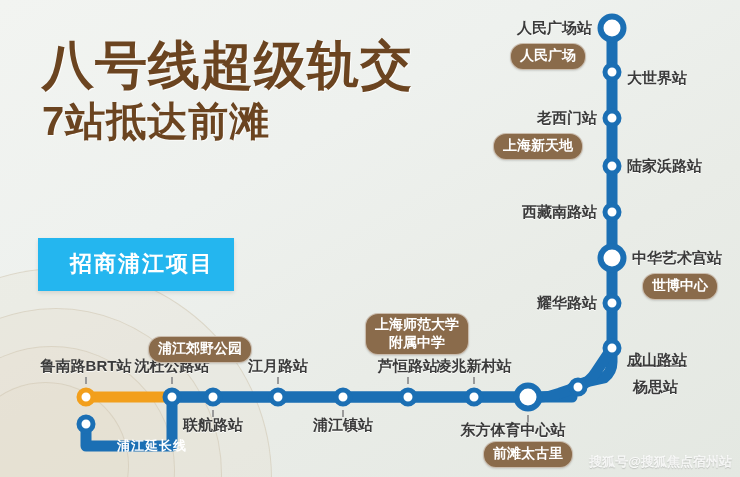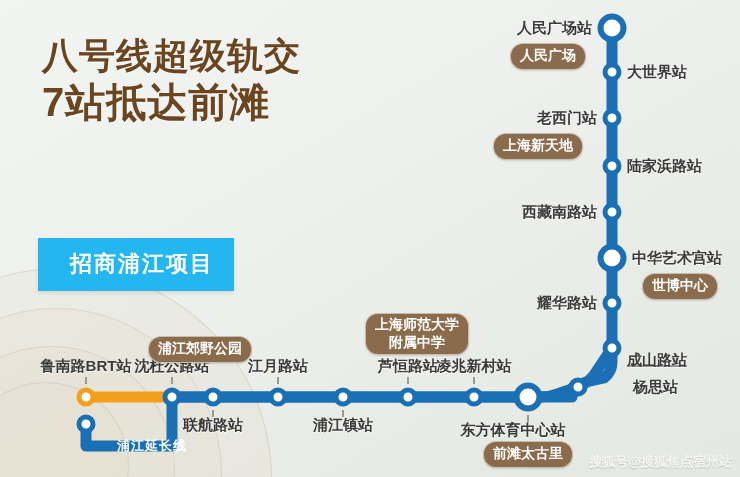--- a/index.html
+++ b/index.html
@@ -26,21 +26,21 @@
 
   
   #headline {
     position:absolute; left:42px; top:34px;
     color:#6b4420;
     font-weight:bold;
     letter-spacing:1px;
     line-height:1.22;
     text-shadow:1px 1px 0 rgba(255,255,255,0.75);
   }
-  #headline .l1 { font-size:36px; display:block; }
+  #headline .l1 { font-size:52px; display:block; }
   #headline .l2 { font-size:40px; display:block; }
 
   
   #project-badge {
     position:absolute; left:38px; top:238px;
     background:#24b6ef;
     color:#ffffff;
     font-size:22px;
     font-weight:bold;
     letter-spacing:2px;
@@ -151,21 +151,21 @@
       <div style="position: absolute; width: 2px; background: rgb(154, 154, 154); left: 171px; top: 377px; height: 7px;"></div>
       <div style="position: absolute; width: 2px; background: rgb(154, 154, 154); left: 212px; top: 410px; height: 7px;"></div>
       <div style="position: absolute; width: 2px; background: rgb(154, 154, 154); left: 277px; top: 377px; height: 7px;"></div>
       <div style="position: absolute; width: 2px; background: rgb(154, 154, 154); left: 342px; top: 410px; height: 7px;"></div>
       <div style="position: absolute; width: 2px; background: rgb(154, 154, 154); left: 407px; top: 377px; height: 7px;"></div>
       <div style="position: absolute; width: 2px; background: rgb(154, 154, 154); left: 473px; top: 377px; height: 7px;"></div>
       <div style="position: absolute; width: 2px; background: rgb(154, 154, 154); left: 527px; top: 415px; height: 7px;"></div>
       <div class="stn blue big" style="left: 612px; top: 28px;"></div>
       <div class="slabel l" style="left: 592px; top: 28px;">人民广场站</div>
       <div class="stn blue small" style="left: 612px; top: 72px;"></div>
-      <div class="slabel r" style="left: 627px; top: 72px;">大世界站</div>
+      <div class="slabel r" style="left: 627px; top: 78px;">大世界站</div>
       <div class="stn blue small" style="left: 612px; top: 118px;"></div>
       <div class="slabel l" style="left: 597px; top: 118px;">老西门站</div>
       <div class="stn blue small" style="left: 612px; top: 166px;"></div>
       <div class="slabel r" style="left: 627px; top: 166px;">陆家浜路站</div>
       <div class="stn blue small" style="left: 612px; top: 212px;"></div>
       <div class="slabel l" style="left: 597px; top: 212px;">西藏南路站</div>
       <div class="stn blue big" style="left: 612px; top: 258px;"></div>
       <div class="slabel r" style="left: 632px; top: 258px;">中华艺术宫站</div>
       <div class="stn blue small" style="left: 612px; top: 303px;"></div>
       <div class="slabel l" style="left: 597px; top: 303px;">耀华路站</div>

